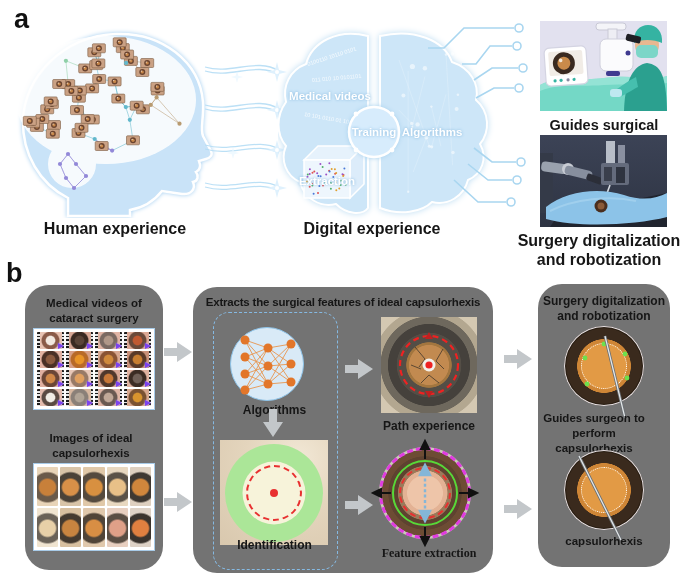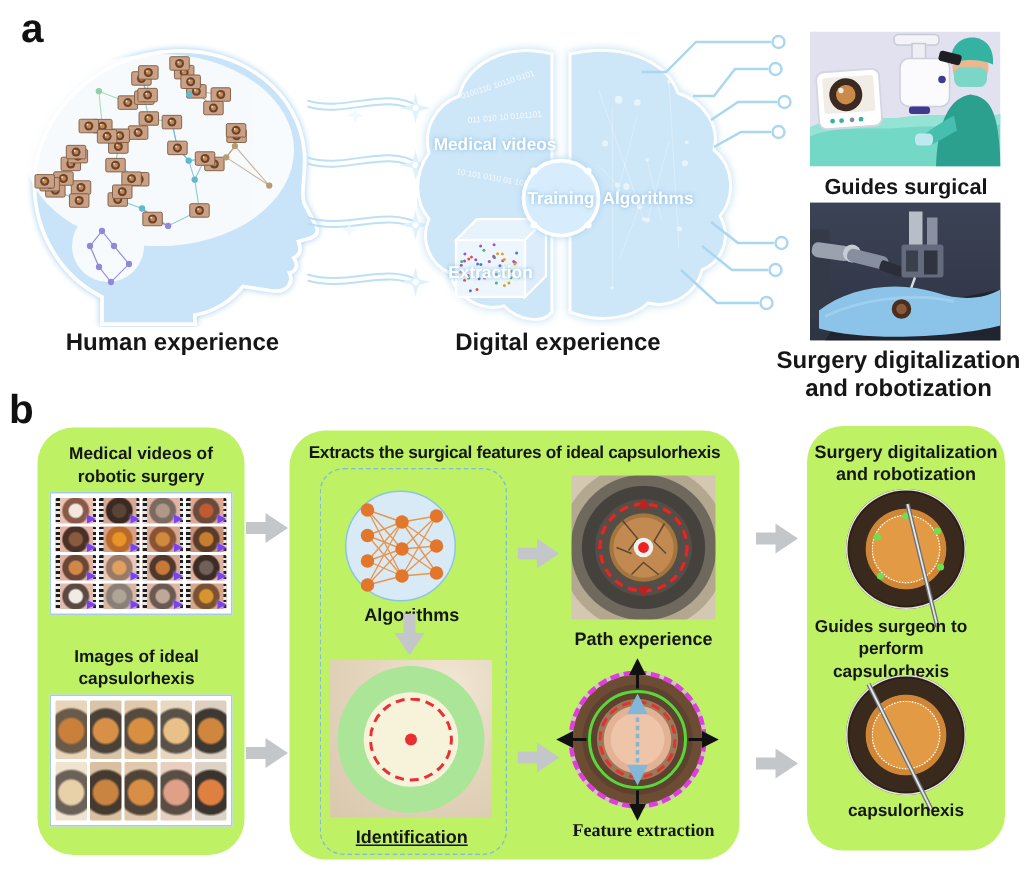--- a/index.html
+++ b/index.html
@@ -5,21 +5,21 @@
   html,body{margin:0;padding:0;background:#fff;}
   #fig{position:relative;width:685px;height:580px;background:#fff;overflow:hidden;
        font-family:"Liberation Sans",sans-serif;color:#1b1b1b;}
   .abs{position:absolute;}
   .panel-letter{font-size:27px;font-weight:bold;color:#111;}
   .cap{font-weight:bold;text-align:center;color:#161616;}
   .cap16{font-size:16px;line-height:1.2;}
   .cap14{font-size:14.5px;line-height:1.2;}
   .cap12{font-size:12px;line-height:1.25;}
   .cap11{font-size:11.5px;line-height:1.3;}
-  .bbox{background:#bef264;border-radius:24px;}
+  .bbox{background:#737373;border-radius:24px;}
   .arr svg{display:block;}
   .grid-frame{background:#fff;border:1.5px solid #a8cbe8;display:grid;gap:2px;padding:3px;box-sizing:border-box;}
   #video-grid{grid-template-columns:repeat(4,1fr);grid-template-rows:repeat(4,1fr);}
   #image-grid{grid-template-columns:repeat(5,1fr);grid-template-rows:repeat(2,1fr);}
   .vcell{position:relative;border-radius:1px;overflow:hidden;}
   .vcell .perf{position:absolute;top:0;bottom:0;width:2.5px;
     background:repeating-linear-gradient(180deg,#1d1d1d 0 1.8px,#e8e8e8 1.8px 3.6px);}
   .vcell .perf.l{left:0;} .vcell .perf.r{right:0;}
   .vcell .play{position:absolute;right:0.5px;bottom:0.5px;width:0;height:0;
     border-top:3.5px solid transparent;border-bottom:3.5px solid transparent;border-left:6px solid #7b42ee;
@@ -665,21 +665,21 @@
   <div class="abs cap cap16" style="left:514px;top:231px;width:170px;">
     <div>Surgery digitalization</div>
     <div>and robotization</div>
   </div>
 
   <div class="abs panel-letter" style="left:6px;top:258px;">b</div>
 
   <div class="abs bbox" style="left:25px;top:285px;width:138px;height:285px;">
     <div class="abs cap cap11" style="left:0;top:11px;width:138px;">
       <div>Medical videos of</div>
-      <div>robotic surgery</div>
+      <div>cataract surgery</div>
     </div>
     <div id="video-grid" class="abs grid-frame" style="left:8px;top:43px;width:122px;height:82px;">
         <div class="vcell" style="background: radial-gradient(circle, rgb(242, 232, 224) 0px, rgb(242, 232, 224) 26%, rgb(138, 90, 72) 34%, rgb(138, 90, 72) 52%, rgb(232, 194, 178) 60%);">
           <div class="perf l"></div>
           <div class="perf r"></div>
           <div class="play"></div>
         </div>
         <div class="vcell" style="background: radial-gradient(circle, rgb(90, 68, 56) 0px, rgb(90, 68, 56) 26%, rgb(58, 42, 34) 34%, rgb(58, 42, 34) 52%, rgb(216, 168, 150) 60%);">
           <div class="perf l"></div>
           <div class="perf r"></div>
@@ -814,21 +814,21 @@
         </svg>
     </div>
     <div class="abs cap cap12" style="left:20px;top:116px;width:123px;">Algorithms</div>
 
     <div class="abs" id="identification-img" style="left:27px;top:153px;width:108px;height:105px;">
       <div class="center-abs circle" style="width:98px;height:98px;background:#abe698;"></div>
       <div class="center-abs circle" style="width:63px;height:63px;background:#f7f3da;"></div>
       <div class="center-abs circle" style="width:52px;height:52px;border:2px dashed #e83030;"></div>
       <div class="center-abs circle" style="width:8px;height:8px;background:#e83030;"></div>
     </div>
-    <div class="abs cap cap12" style="left:20px;top:264px;width:123px;text-decoration:underline;">Identification</div>
+    <div class="abs cap cap12" style="left:20px;top:251px;width:123px;">Identification</div>
 
     <div class="abs" id="path-img" style="left:188px;top:30px;width:96px;height:96px;">
       <svg class="abs" style="left:0;top:0;" width="96" height="96" viewBox="0 0 96 96">
         <g stroke="#3a322a" stroke-width="1" fill="none" opacity="0.75">
           <path d="M34,30 L44,42 L38,50"></path>
             <path d="M62,32 L55,44 L63,52"></path>
             <path d="M40,66 L48,58 L58,66"></path>
             <path d="M30,48 L40,52"></path>
         </g>
         <circle cx="48" cy="48" r="29" fill="none" stroke="#ee2222" stroke-width="2.2" stroke-dasharray="6 4"></circle>

